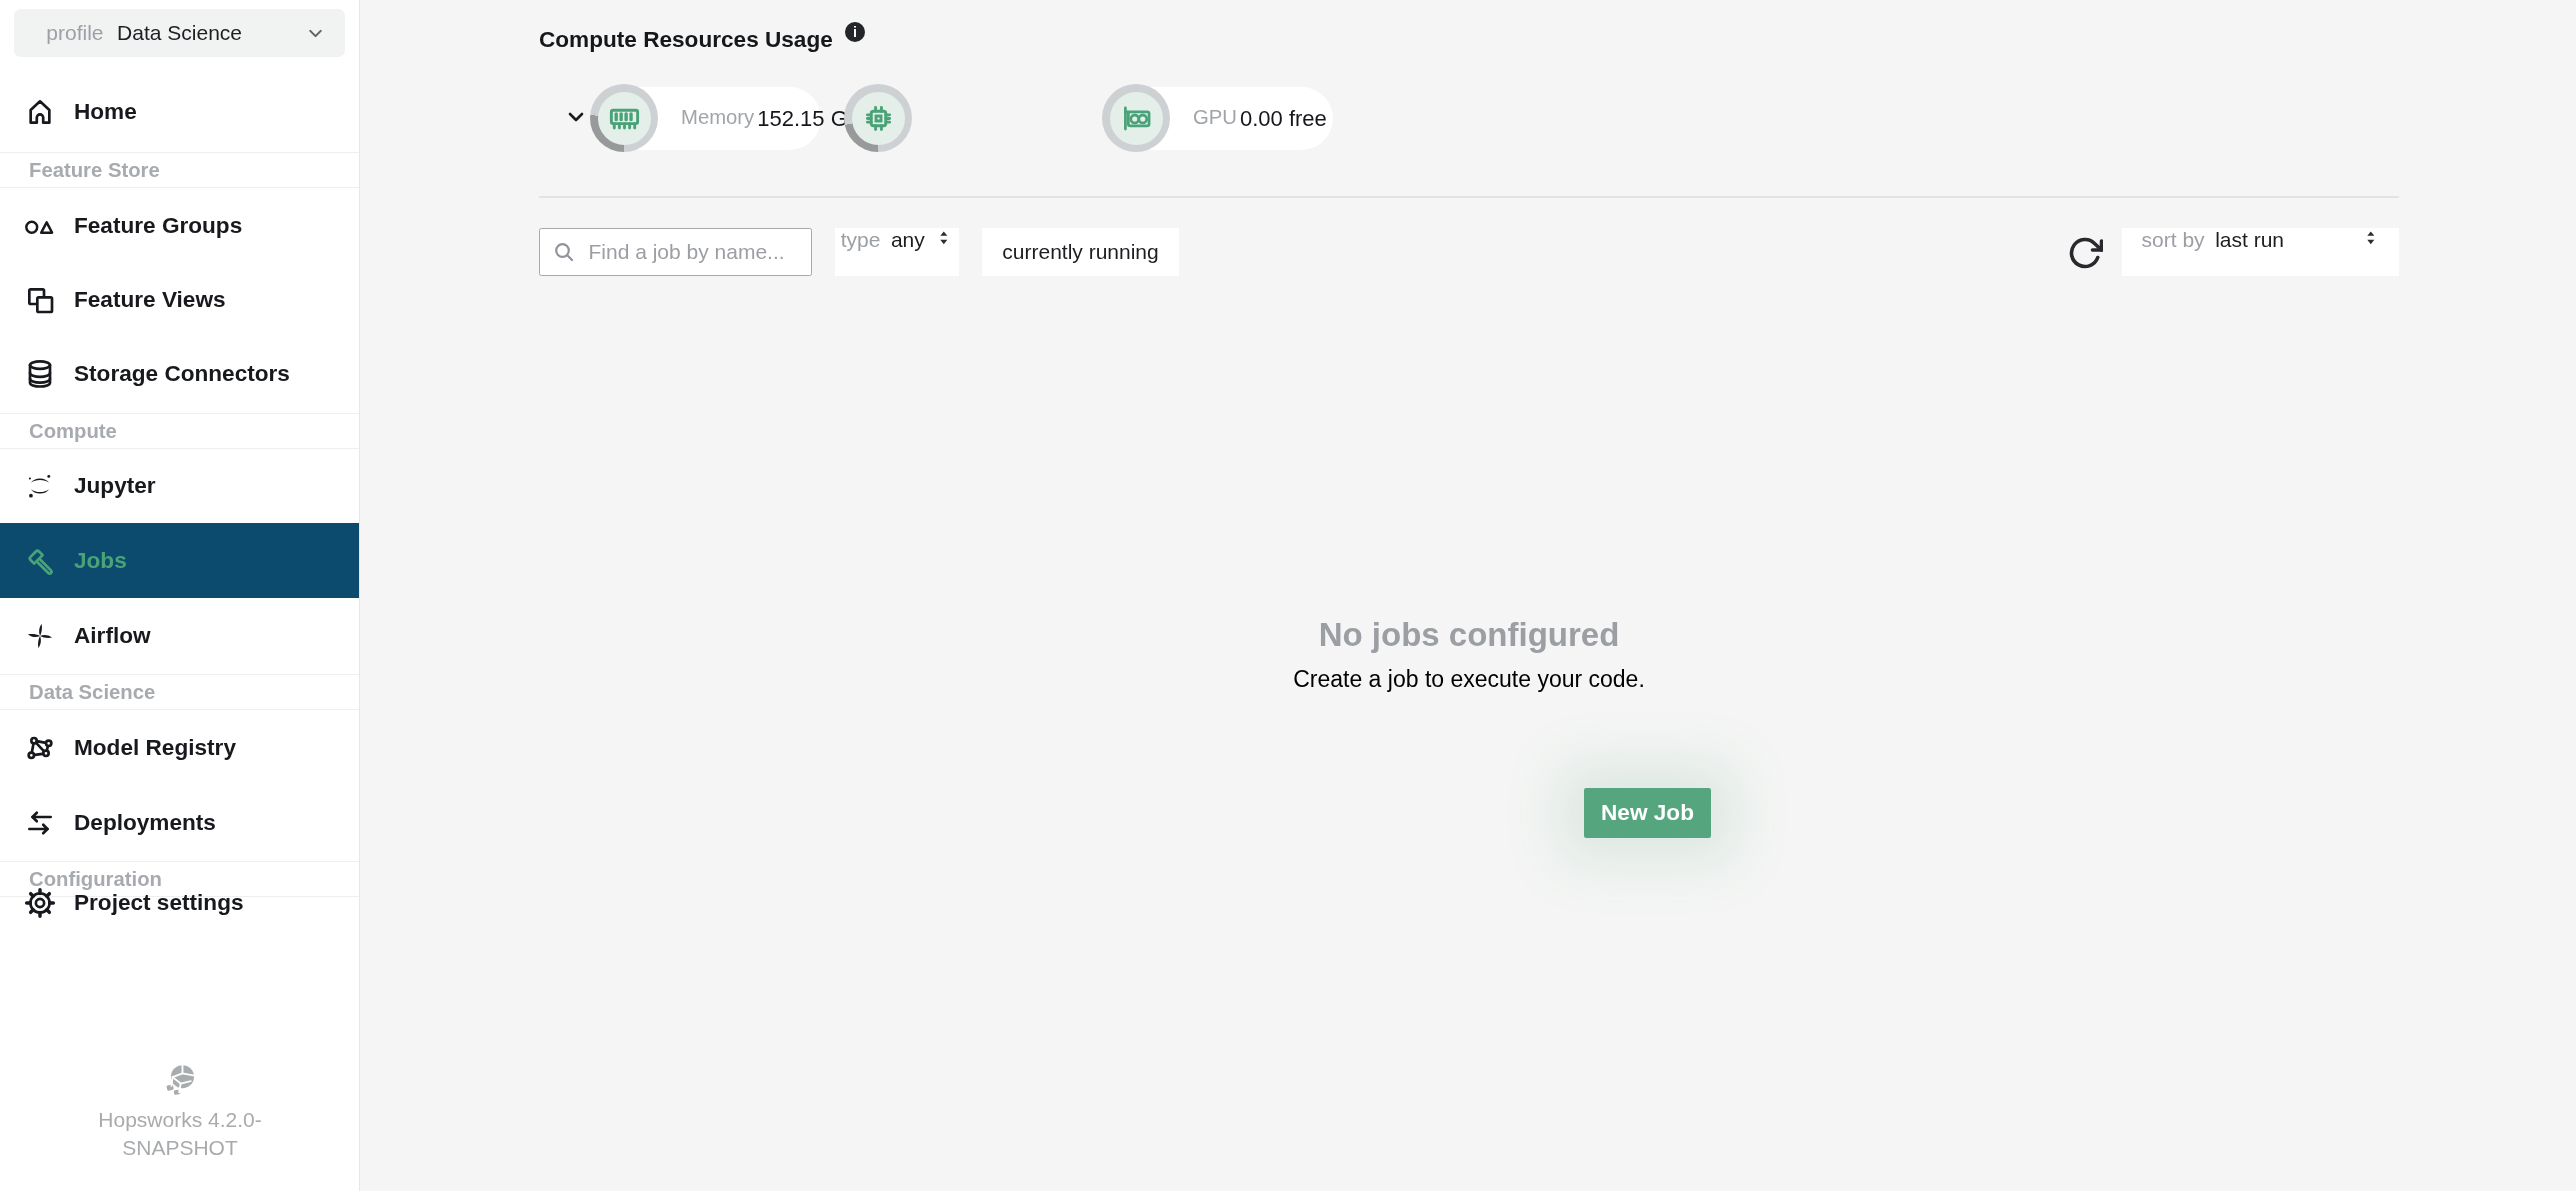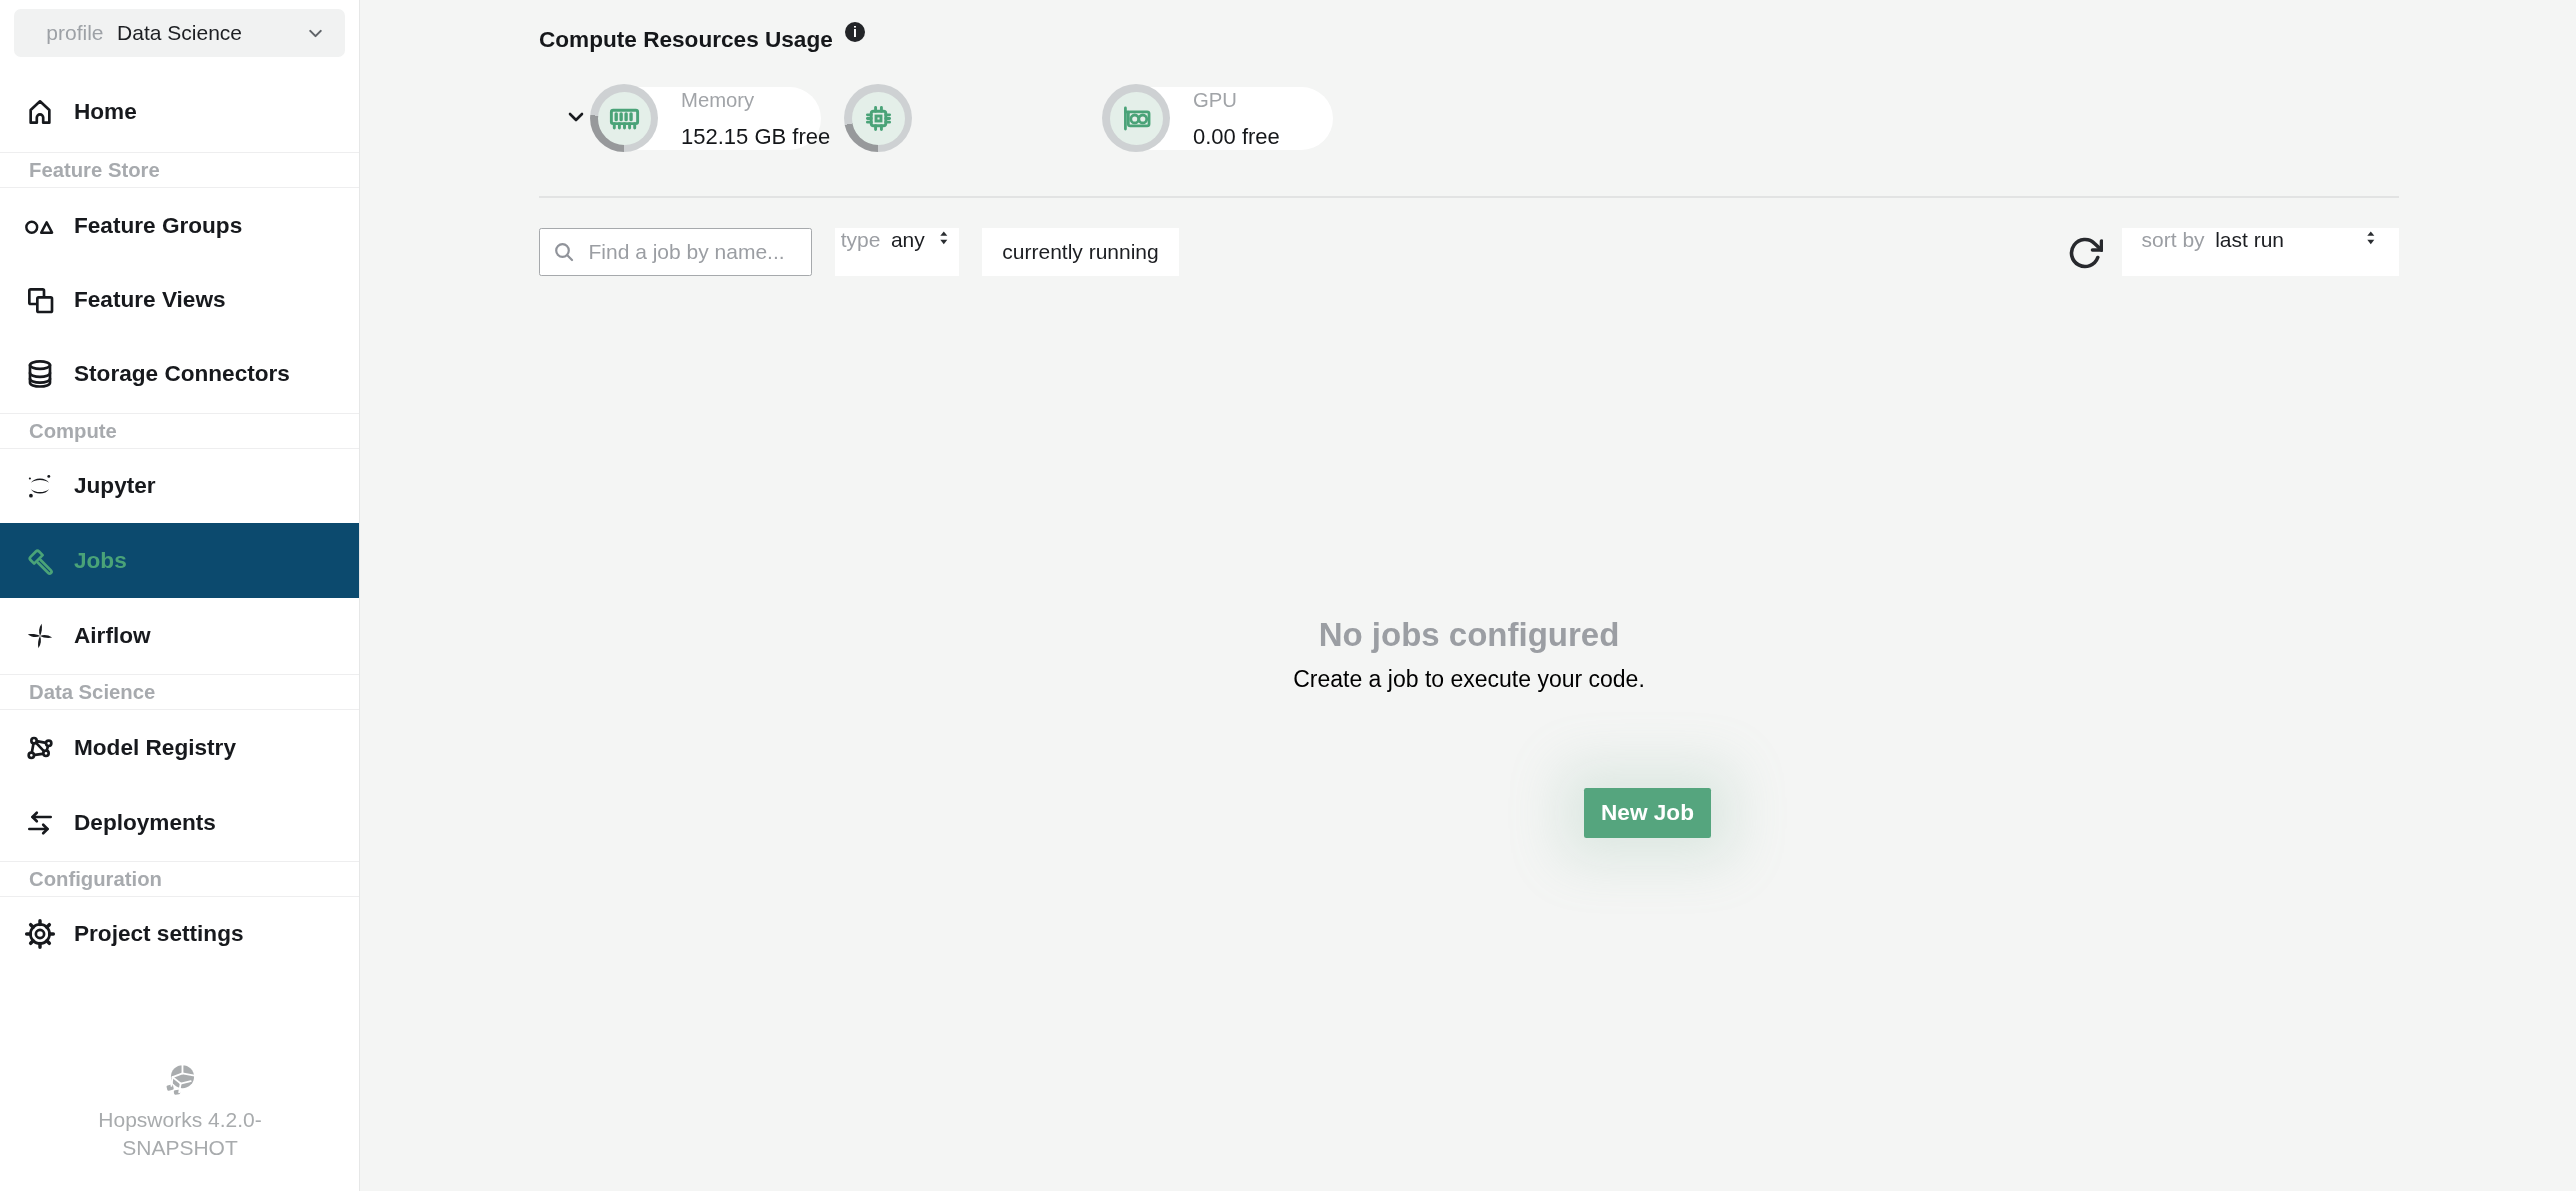--- a/index.html
+++ b/index.html
@@ -29,21 +29,21 @@
 
   
   .main{position:absolute;left:360px;top:0;width:2216px;height:1192px;}
   .usage-title-row{position:absolute;left:179px;top:27px;display:flex;align-items:flex-start;}
   .usage-title{font-size:22.6px;font-weight:700;color:#15171a;}
   .info-icon{width:20.3px;height:20.3px;border-radius:50%;background:#232528;color:#fff;font-size:14.3px;font-weight:700;display:flex;align-items:center;justify-content:center;margin-left:12px;margin-top:-5.3px;cursor:pointer;}
 
   .collapse-chev{position:absolute;left:204px;top:105px;width:24px;height:24px;color:#1a1c20;cursor:pointer;}
 
   .chip{position:absolute;top:87px;height:63px;background:#ffffff;border-radius:32px;box-sizing:border-box;}
-  .chip .texts{position:absolute;left:75px;top:50%;transform:translateY(-50%);display:flex;flex-direction:column;gap:12px;}
+  .chip .texts{position:absolute;left:75px;top:50%;transform:translateY(-50%);display:flex;flex-direction:row;gap:3px;}
   .chip .chip-label{font-size:20.3px;color:#a1a4a8;}
   .chip .chip-value{font-size:22px;color:#15171a;white-space:nowrap;}
   .ring{position:absolute;top:84px;width:68px;height:68px;border-radius:50%;}
   .ring .core{position:absolute;inset:7.5px;border-radius:50%;background:#e4efe9;display:flex;align-items:center;justify-content:center;color:#4aa378;}
   .ring .core svg{width:35px;height:35px;}
   .ring.mem{background:conic-gradient(from 180deg,#97999b 0 95deg,#ced1d3 95deg 360deg);}
   .ring.cpu{background:conic-gradient(from 180deg,#97999b 0 78deg,#ced1d3 78deg 360deg);}
   .ring.gpu{background:#ced1d3;}
 
   .divider{position:absolute;left:179px;top:196px;width:1860px;height:1.5px;background:#e2e3e3;}
@@ -189,21 +189,21 @@
             <path d="M4 16.5h13.6"></path>
             <path d="M14.4 13.3l3.2 3.2-3.2 3.2"></path>
           </svg>
       </span>
       <span class="nav-label">Deployments</span>
     </div>
 
     <div class="nav-header" style="top:861px;">
       <span>Configuration</span>
     </div>
-    <div class="nav-item" style="top:896px;">
+    <div class="nav-item" style="top:865px;">
       <span class="nav-icon">
         <svg viewBox="0 0 24 24" fill="none" stroke="currentColor" stroke-width="2" stroke-linecap="round">
             <circle cx="12" cy="12" r="3.1"></circle>
             <circle cx="12" cy="12" r="7.2"></circle>
             <path stroke-width="2.6" d="M19.2 12H22M17.1 17.1l1.9 1.9M12 19.2V22M6.9 17.1 5 19M4.8 12H2M6.9 6.9 5 5M12 4.8V2M17.1 6.9 19 5"></path>
           </svg>
       </span>
       <span class="nav-label">Project settings</span>
     </div>
 

